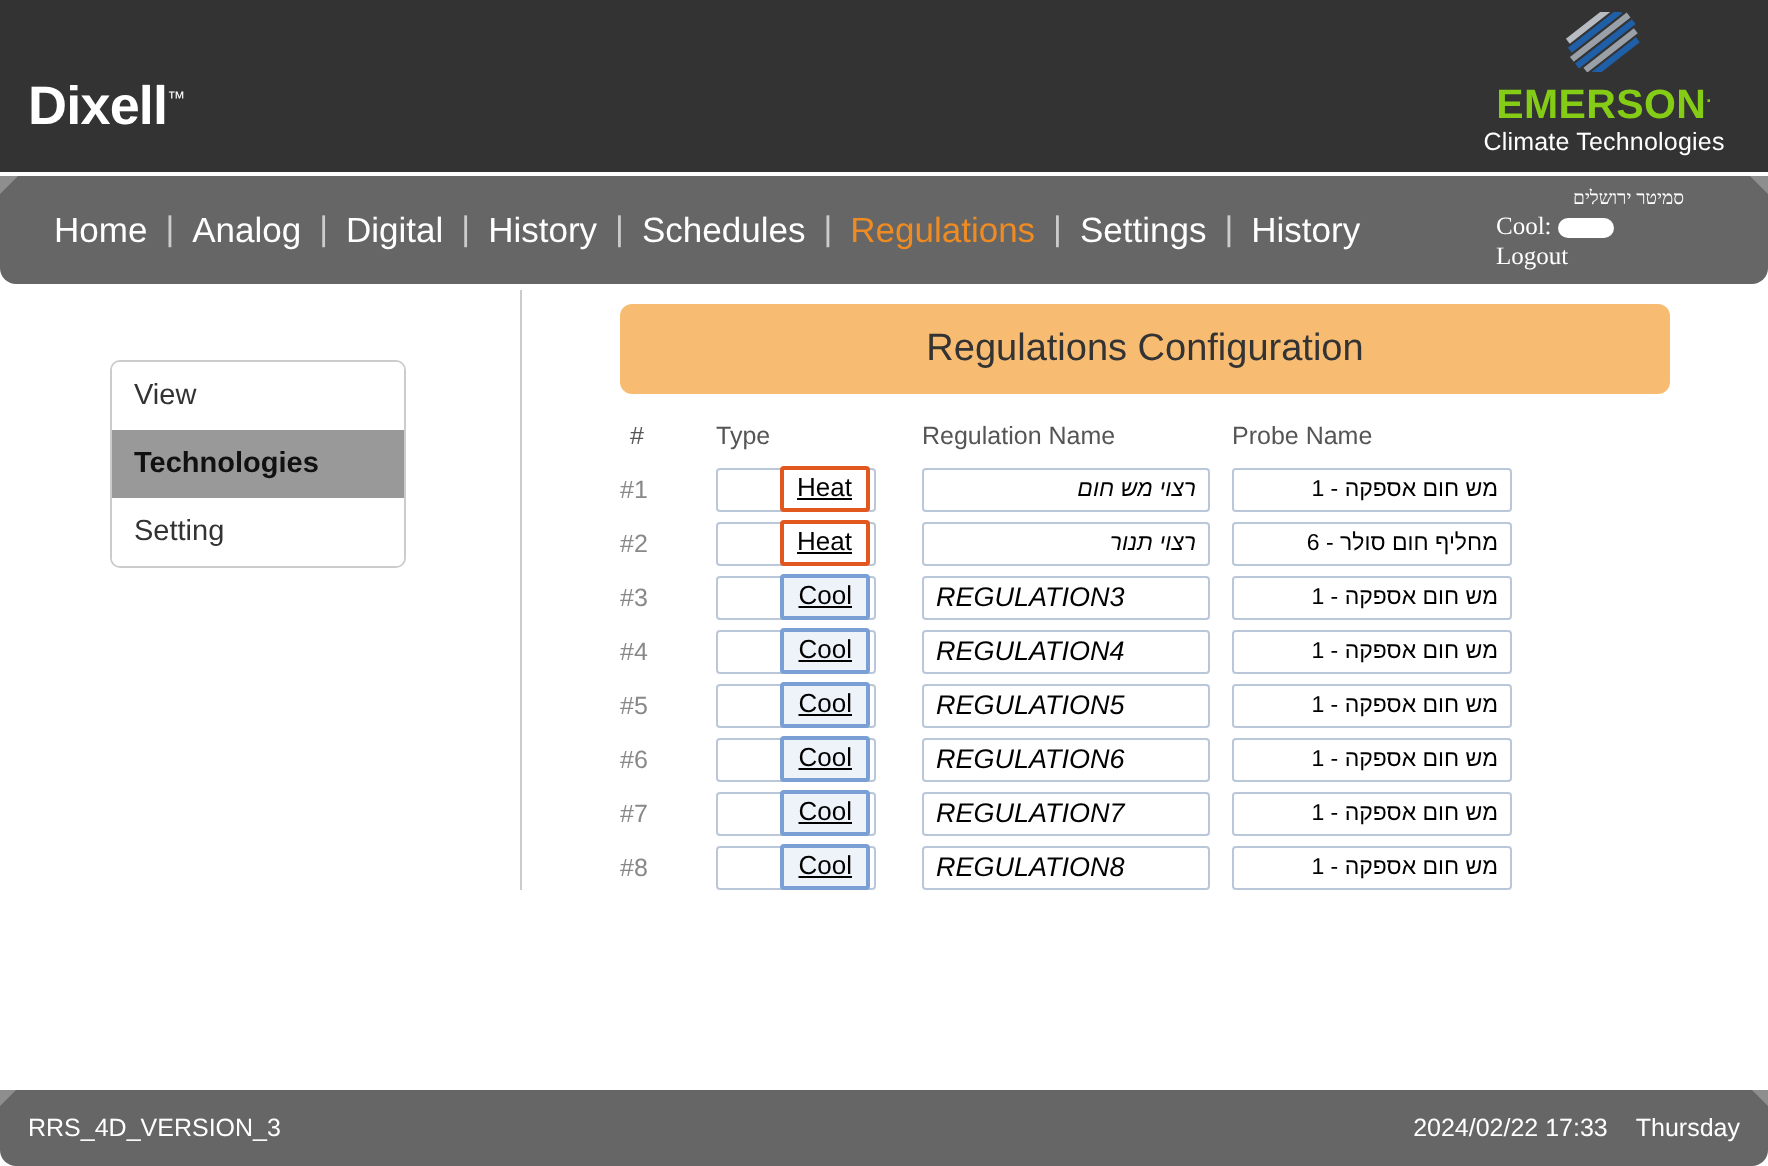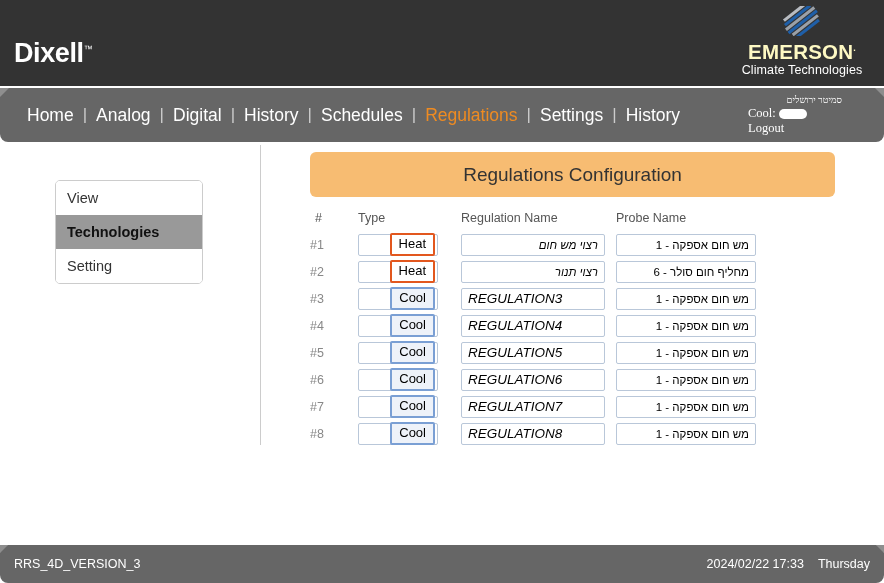--- a/index.html
+++ b/index.html
@@ -27,21 +27,21 @@
   }
   .emerson-block {
     position: absolute; right: 8px; top: 6px; width: 148px;
     text-align: center;
   }
   .emerson-mark {
     width: 46px; height: 30px; margin: 0 auto 1px auto;
     position: relative;
   }
   .emerson-word {
-    color: #fef9c3; font-size: 20.5px; font-weight: bold;
+    color: #84cc16; font-size: 20.5px; font-weight: bold;
     letter-spacing: 0.2px; line-height: 22px;
   }
   .emerson-word .reg { font-size: 9px; vertical-align: super; }
   .emerson-sub {
     color: #ffffff; font-size: 12.5px; line-height: 15px;
     letter-spacing: 0.1px;
   }
 
   
   .navbar {
@@ -142,21 +142,21 @@
     font-size: 12.5px; color: #888888; padding-left: 6px;
   }
   .type-box {
     width: 80px; height: 22px; border: 1px solid #b9c7d9;
     background: #ffffff; border-radius: 2px;
     display: flex; align-items: center; justify-content: flex-end;
     padding-right: 2px;
   }
   .type-pill {
     border-radius: 2px; font-size: 13px; line-height: 16px;
-    padding: 1px 7px 2px 7px; color: #000000; cursor: pointer;
+    padding: 1px 7px 2px 7px; color: #000000; cursor: pointer; text-decoration: underline;
   }
   .type-pill.heat { border: 2px solid #e2571e; background: #ffffff; }
   .type-pill.cool { border: 2px solid #7a9fd4; background: #eef2f9; }
   .text-box {
     height: 22px; border: 1px solid #b9c7d9; background: #ffffff;
     border-radius: 2px; font-size: 13.5px; color: #000000;
     display: flex; align-items: center; padding: 0 6px;
     cursor: text;
   }
   .text-box.w-name  { width: 144px; font-style: italic; }

